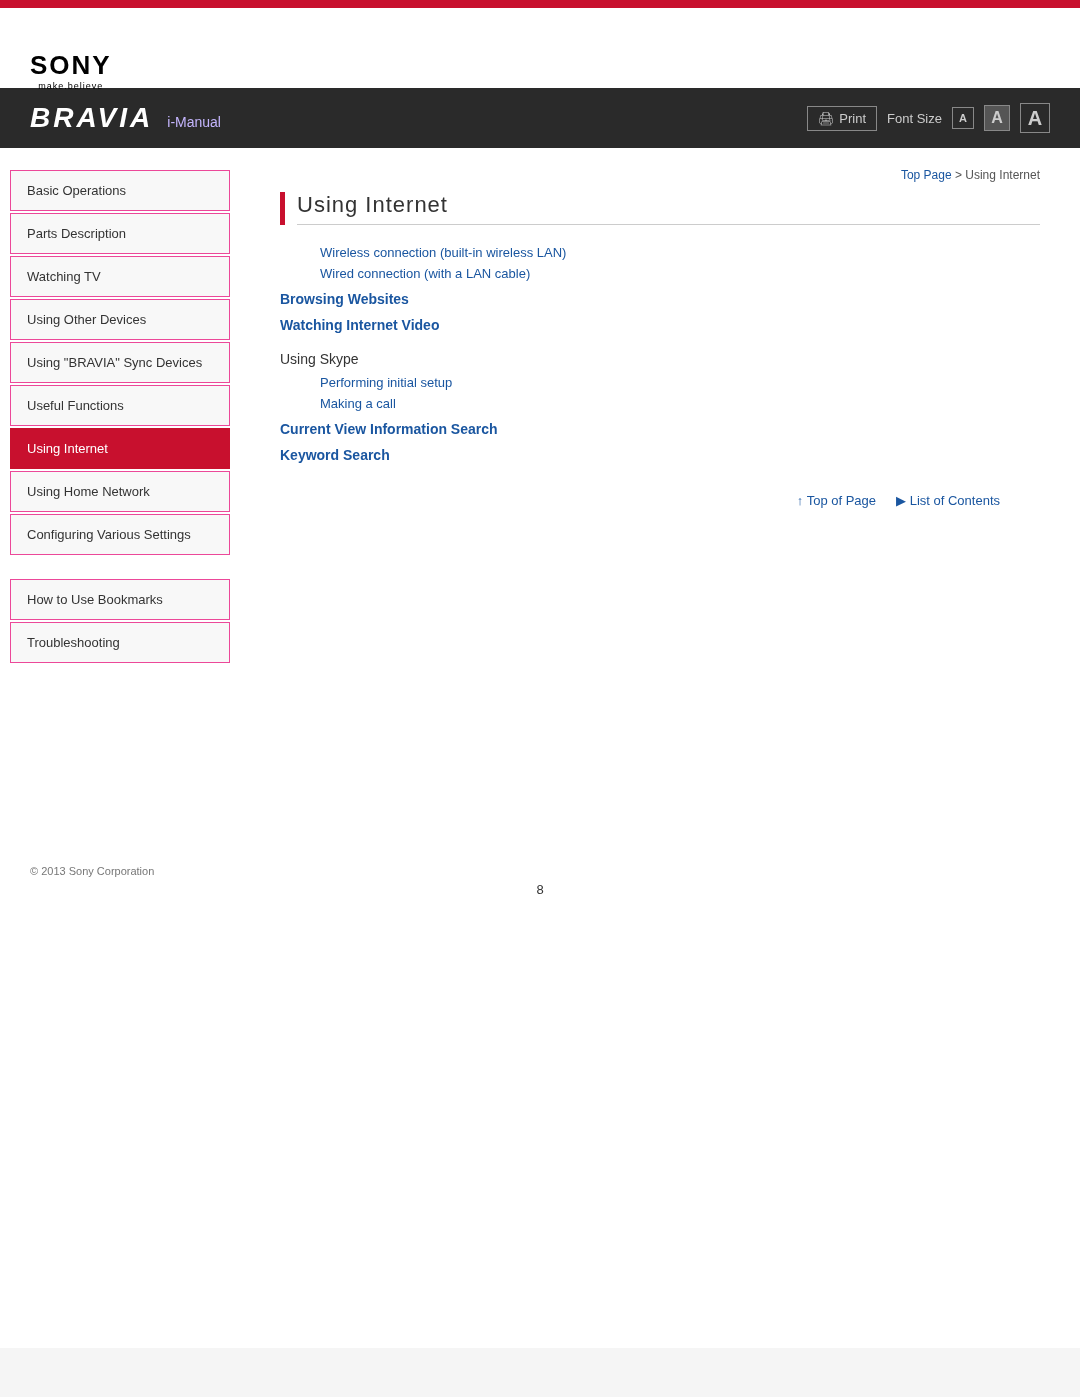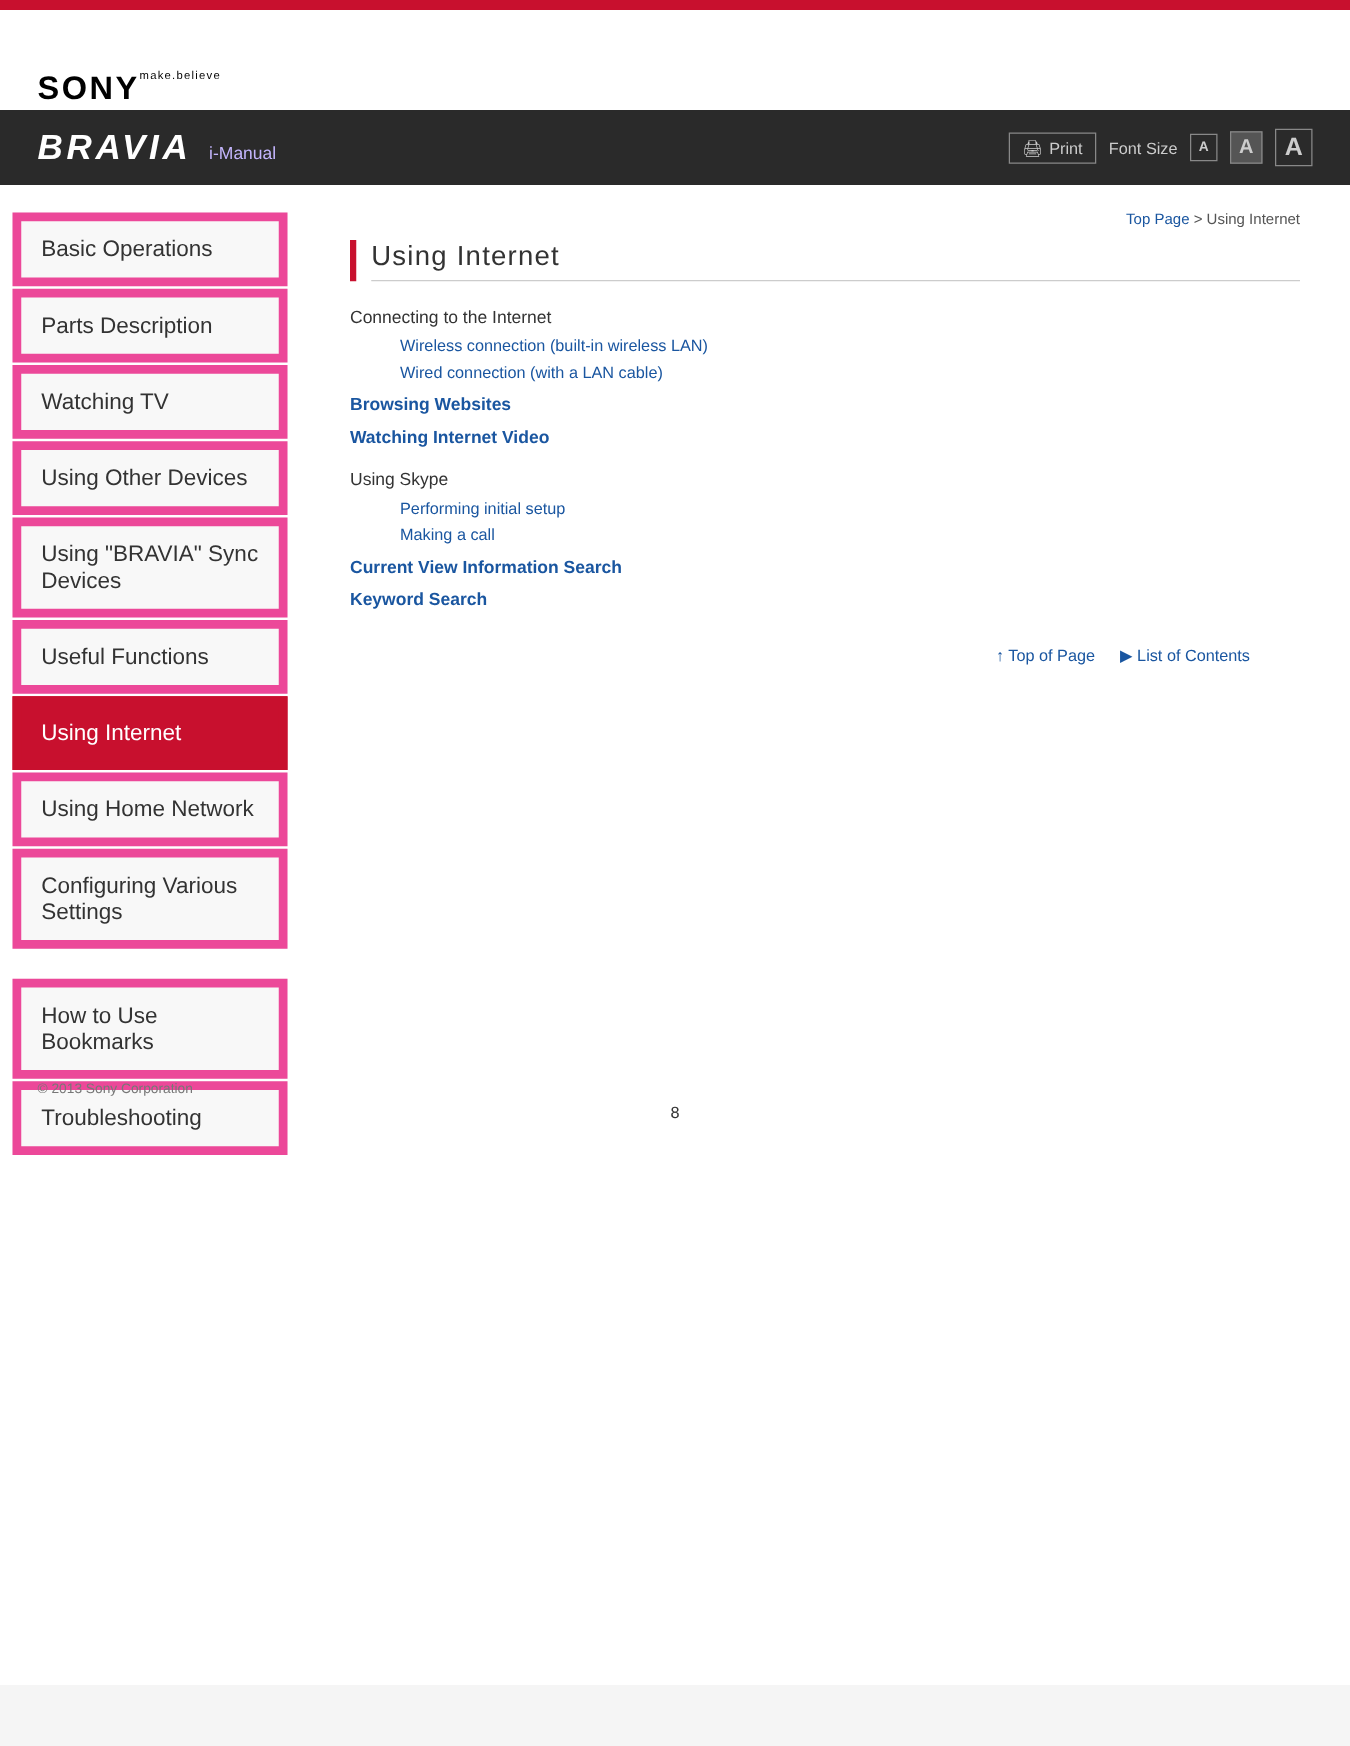--- a/index.html
+++ b/index.html
@@ -83,22 +83,22 @@
     .sony-header {
       background: white;
       padding: 15px 30px;
       height: 80px;
       display: flex;
       align-items: center;
     }
 
     .sony-logo {
       display: flex;
-      flex-direction: row;
-      align-items: flex-start;
+      flex-direction: column;
+      align-items: center;
       margin-top: 44px;
     }
 
     .sony-name {
       font-size: 26px;
       font-weight: 900;
       letter-spacing: 2px;
       color: #000;
     }
 
@@ -119,24 +119,24 @@
     
     .sidebar {
       width: 240px;
       min-width: 240px;
       padding: 20px 0;
       background: white;
     }
 
     .sidebar-item {
       padding: 12px 16px;
-      font-size: 18px;
+      font-size: 13px;
       color: #333;
       cursor: pointer;
-      border: 7px solid #ec4899;
+      border: 1px solid #ec4899;
       margin: 2px 10px;
       background: #f8f8f8;
     }
 
     .sidebar-item.active {
       background: #c8102e;
       color: white;
       border-color: #c8102e;
     }
 
@@ -304,21 +304,20 @@
       <a href="#">Top Page</a>
       <span> &gt; </span>
       <span>Using Internet</span>
     </div>
 
     <div class="page-title-section">
       <h1 class="page-title">Using Internet</h1>
       <hr class="title-divider">
     </div>
 
-    <div class="section-heading">Connecting to the Internet</div>
     <a href="#" class="content-link sub-link">Wireless connection (built-in wireless LAN)</a>
     <a href="#" class="content-link sub-link">Wired connection (with a LAN cable)</a>
 
     <a href="#" class="content-link top-level-link">Browsing Websites</a>
 
     <a href="#" class="content-link top-level-link">Watching Internet Video</a>
 
     <div class="section-heading">Using Skype</div>
     <a href="#" class="content-link sub-link">Performing initial setup</a>
     <a href="#" class="content-link sub-link">Making a call</a>

